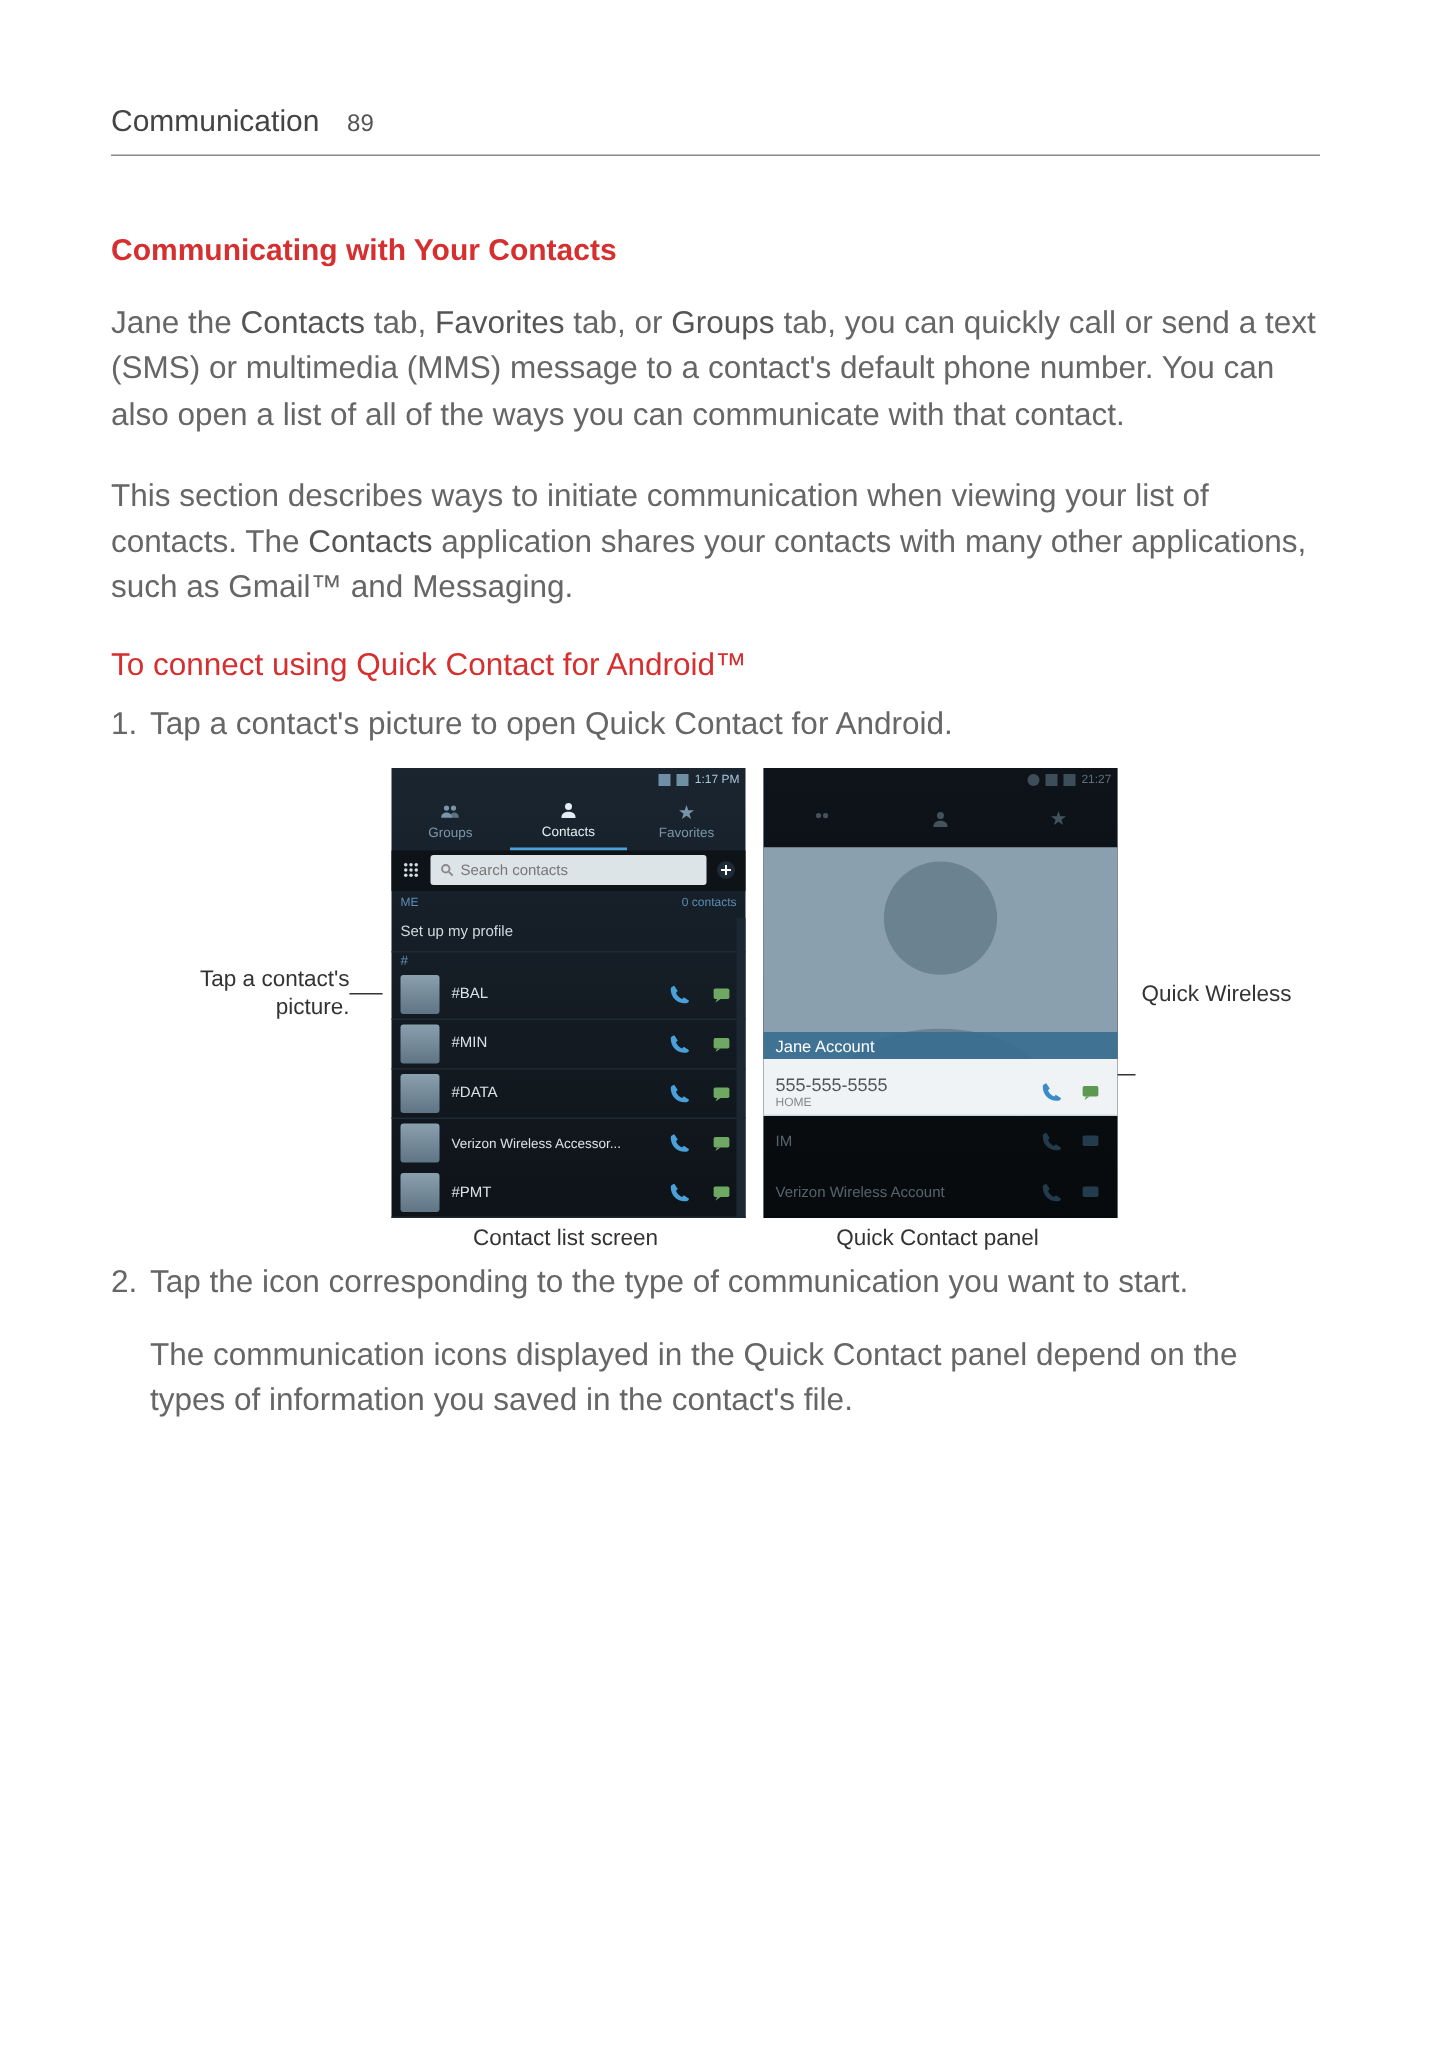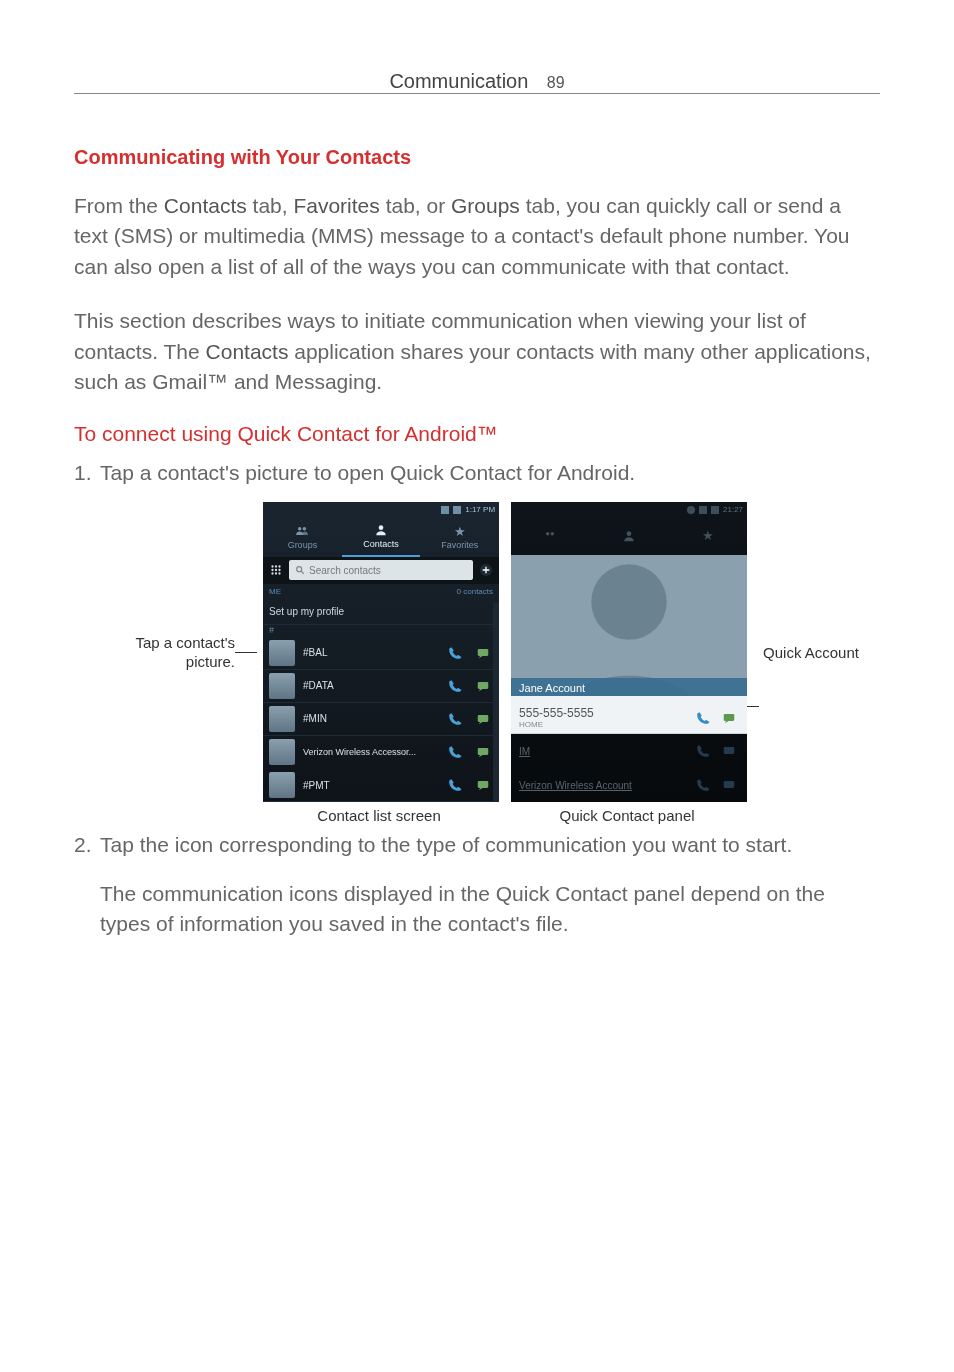--- a/index.html
+++ b/index.html
@@ -9,23 +9,23 @@
     font-family: Arial, Helvetica, sans-serif;
     background: #fff;
     color: #555;
     position: relative;
   }
   .page {
     padding: 70px 74px 0 74px;
   }
   .header {
     border-bottom: 1px solid #888;
-    padding-bottom: 0;
+    padding-bottom: 10px;
     margin-bottom: 52px;
-    text-align: center;
+    text-align: left;
   }
   .header-section {
     font-size: 20px;
     color: #444;
     font-weight: 400;
   }
   .header-pn {
     font-size: 16px;
     color: #555;
     margin-left: 14px;
@@ -255,21 +255,21 @@
   .qc-row .row-icon { color: #3a8cc8; }
   .qc-row .row-icon.msg { color: #5b9a4e; }
   .dark-row {
     display:flex; align-items:center;
     height: 36px;
     padding: 0 8px;
     gap: 6px;
     font-size: 10px;
     color: #9db4c4;
   }
-  .dark-row .dname { flex: 1; text-decoration: underline; }
+  .dark-row .dname { flex: 1; }
   .caption-right { margin-left: 10px; font-size: 15px; }
 
   .qc-pointer {
     position: absolute;
     right: -12px;
     top: 204px;
     width: 12px; height: 1px;
     background: #333;
     z-index: 10;
   }
@@ -281,21 +281,21 @@
 
 <div class="page">
   <div class="header">
     <span class="header-section">Communication</span>
     <span class="header-pn">89</span>
   </div>
 
   <h2 class="h2">Communicating with Your Contacts</h2>
 
   <p class="body-text">
-    <span>From the </span><span class="b">Contacts</span><span> tab, </span><span class="b">Favorites</span><span> tab, or </span><span class="b">Groups</span><span> tab, you can quickly call or send a text (SMS) or multimedia (MMS) message to a contact's default phone number. You can also open a list of all of the ways you can communicate with that contact.</span>
+    <span>Jane the </span><span class="b">Contacts</span><span> tab, </span><span class="b">Favorites</span><span> tab, or </span><span class="b">Groups</span><span> tab, you can quickly call or send a text (SMS) or multimedia (MMS) message to a contact's default phone number. You can also open a list of all of the ways you can communicate with that contact.</span>
   </p>
 
   <p class="body-text">
     <span>This section describes ways to initiate communication when viewing your list of contacts. The </span><span class="b">Contacts</span><span> application shares your contacts with many other applications, such as Gmail™ and Messaging.</span>
   </p>
 
   <h3 class="h3">To connect using Quick Contact for Android™</h3>
 
   <div class="step">
     <div class="step-num">1.</div>
@@ -390,36 +390,36 @@
           </div>
         <div class="row-icon msg">
             <svg viewBox="0 0 24 24" fill="currentColor">
               <rect x="3" y="5" width="18" height="12" rx="2"></rect>
               <path d="M7 17l-2 4 6-4z"></path>
             </svg>
           </div>
       </div>
       <div class="contact-row">
         <div class="avatar"></div>
-        <div class="cname">#DATA</div>
+        <div class="cname">#MIN</div>
         <div class="row-icon call">
             <svg viewBox="0 0 24 24" fill="currentColor">
               <path d="M6 2l4 6-2 2c1 3 4 6 7 7l2-2 6 4c-1 3-3 3-5 3C9 22 2 15 2 6c0-2 1-3 4-4z"></path>
             </svg>
           </div>
         <div class="row-icon msg">
             <svg viewBox="0 0 24 24" fill="currentColor">
               <rect x="3" y="5" width="18" height="12" rx="2"></rect>
               <path d="M7 17l-2 4 6-4z"></path>
             </svg>
           </div>
       </div>
       <div class="contact-row">
         <div class="avatar"></div>
-        <div class="cname">#MIN</div>
+        <div class="cname">#DATA</div>
         <div class="row-icon call">
             <svg viewBox="0 0 24 24" fill="currentColor">
               <path d="M6 2l4 6-2 2c1 3 4 6 7 7l2-2 6 4c-1 3-3 3-5 3C9 22 2 15 2 6c0-2 1-3 4-4z"></path>
             </svg>
           </div>
         <div class="row-icon msg">
             <svg viewBox="0 0 24 24" fill="currentColor">
               <rect x="3" y="5" width="18" height="12" rx="2"></rect>
               <path d="M7 17l-2 4 6-4z"></path>
             </svg>
@@ -546,21 +546,21 @@
             <svg viewBox="0 0 24 24" fill="#3e6c8c">
               <rect x="3" y="5" width="18" height="12" rx="2"></rect>
             </svg>
           </div>
       </div>
 
       <div class="qc-pointer"></div>
       <div class="caption-under">Quick Contact panel</div>
     </div>
 
-    <div class="caption-right">Quick Account</div>
+    <div class="caption-right">Quick Wireless</div>
   </div>
 
   <div class="step">
     <div class="step-num">2.</div>
     <div class="step-body">Tap the icon corresponding to the type of communication you want to start.</div>
   </div>
 
   <p class="indented">The communication icons displayed in the Quick Contact panel depend on the types of information you saved in the contact's file.</p>
 
 </div>

